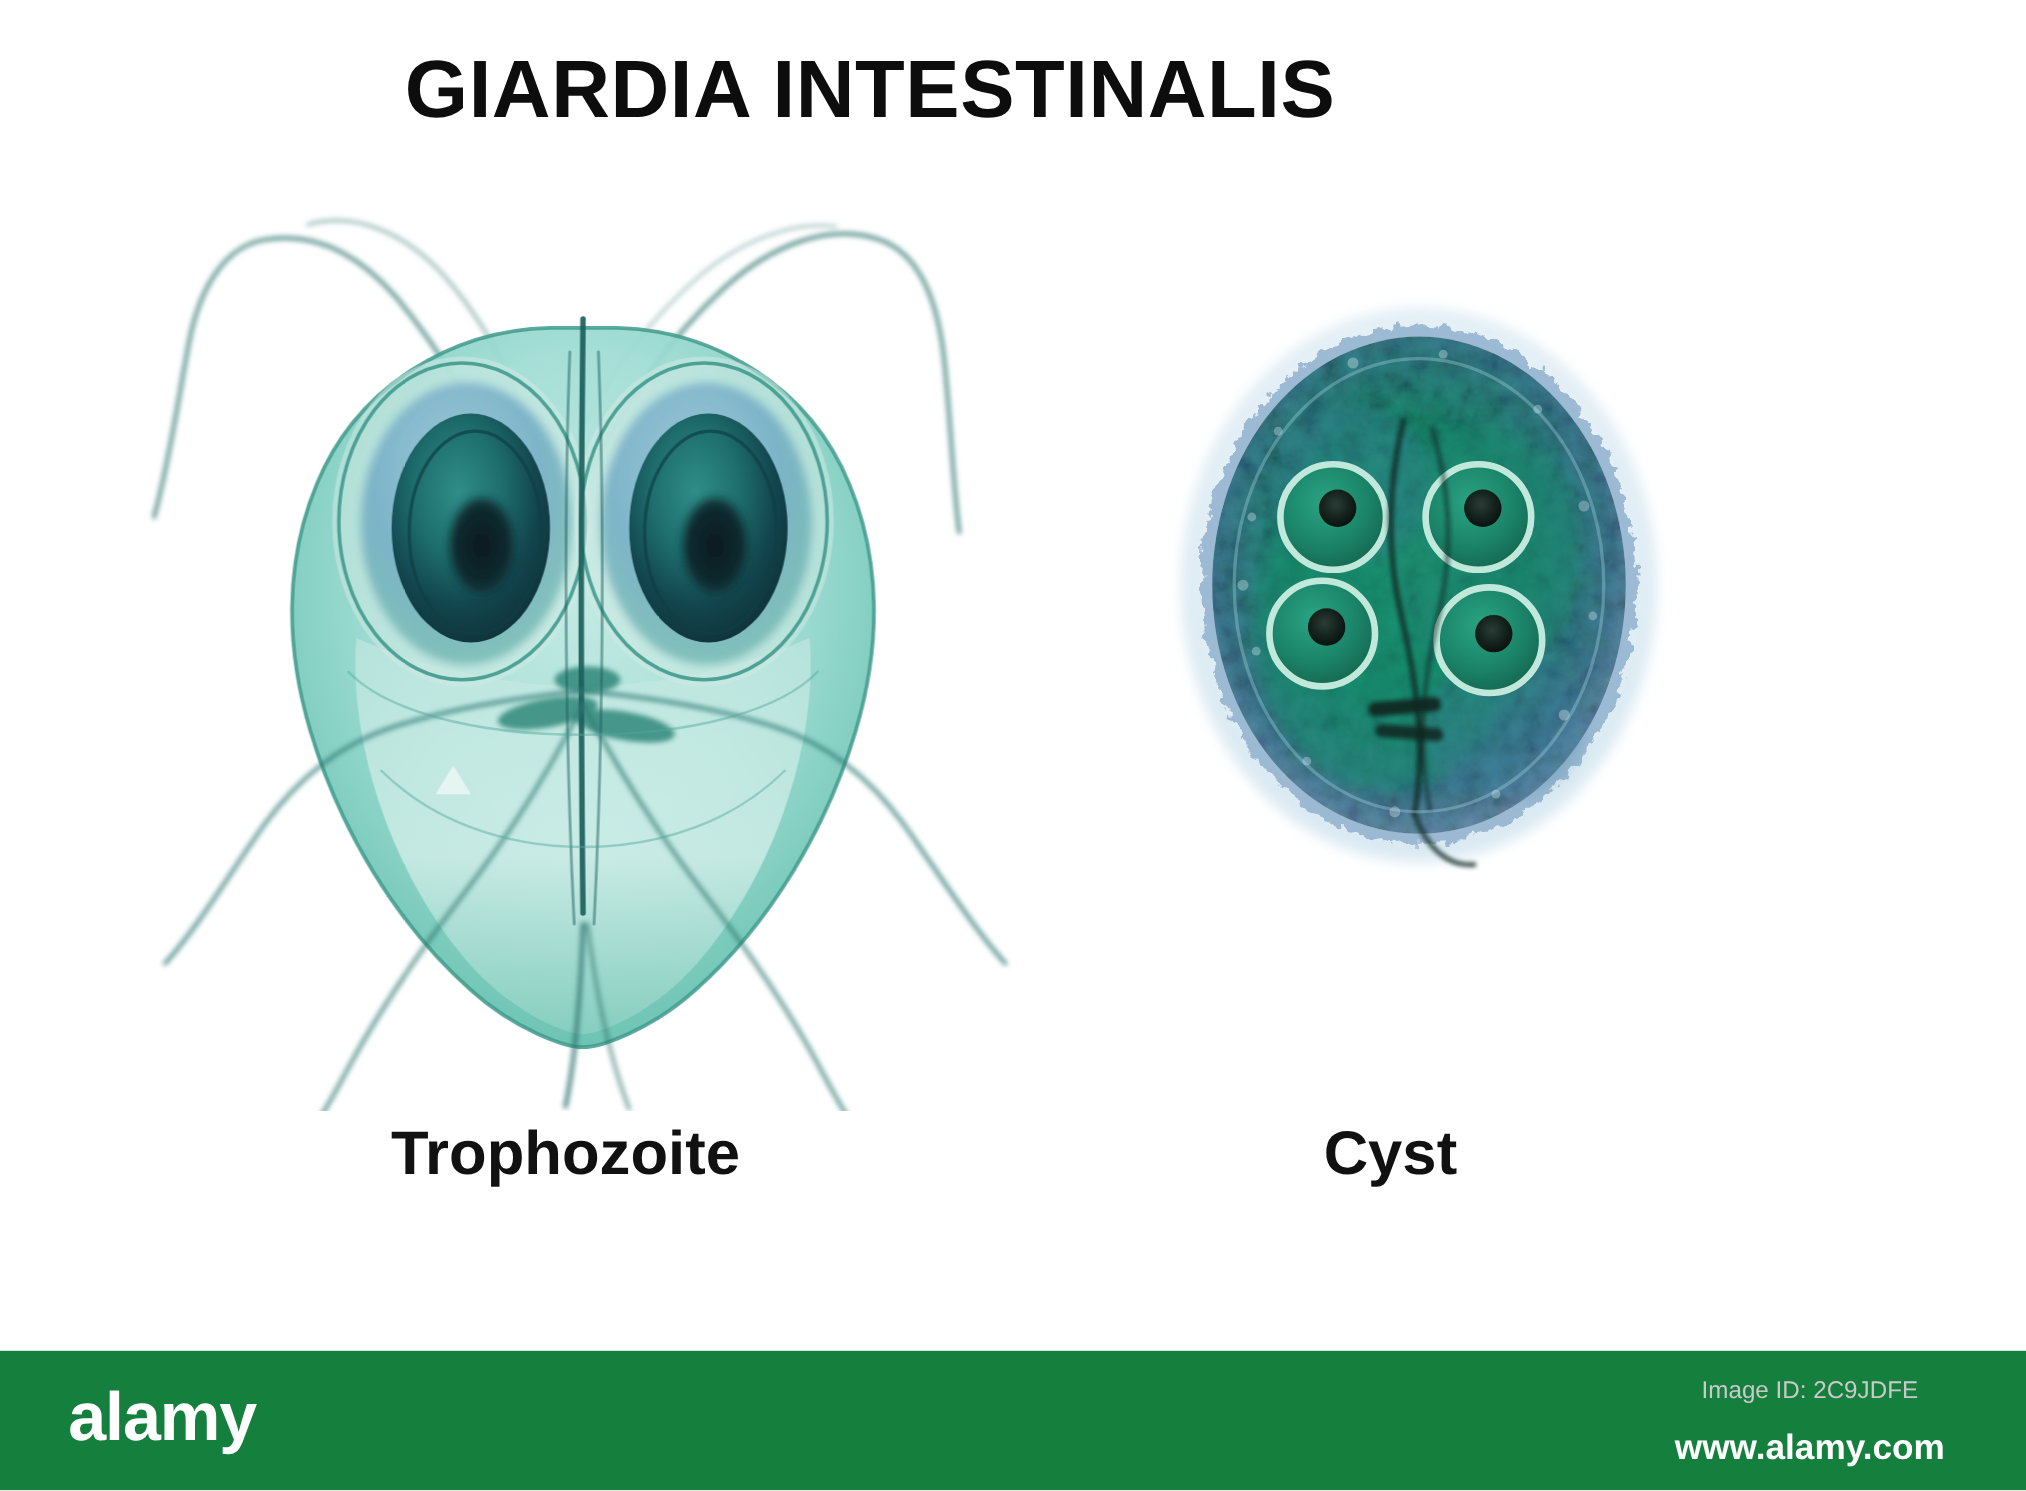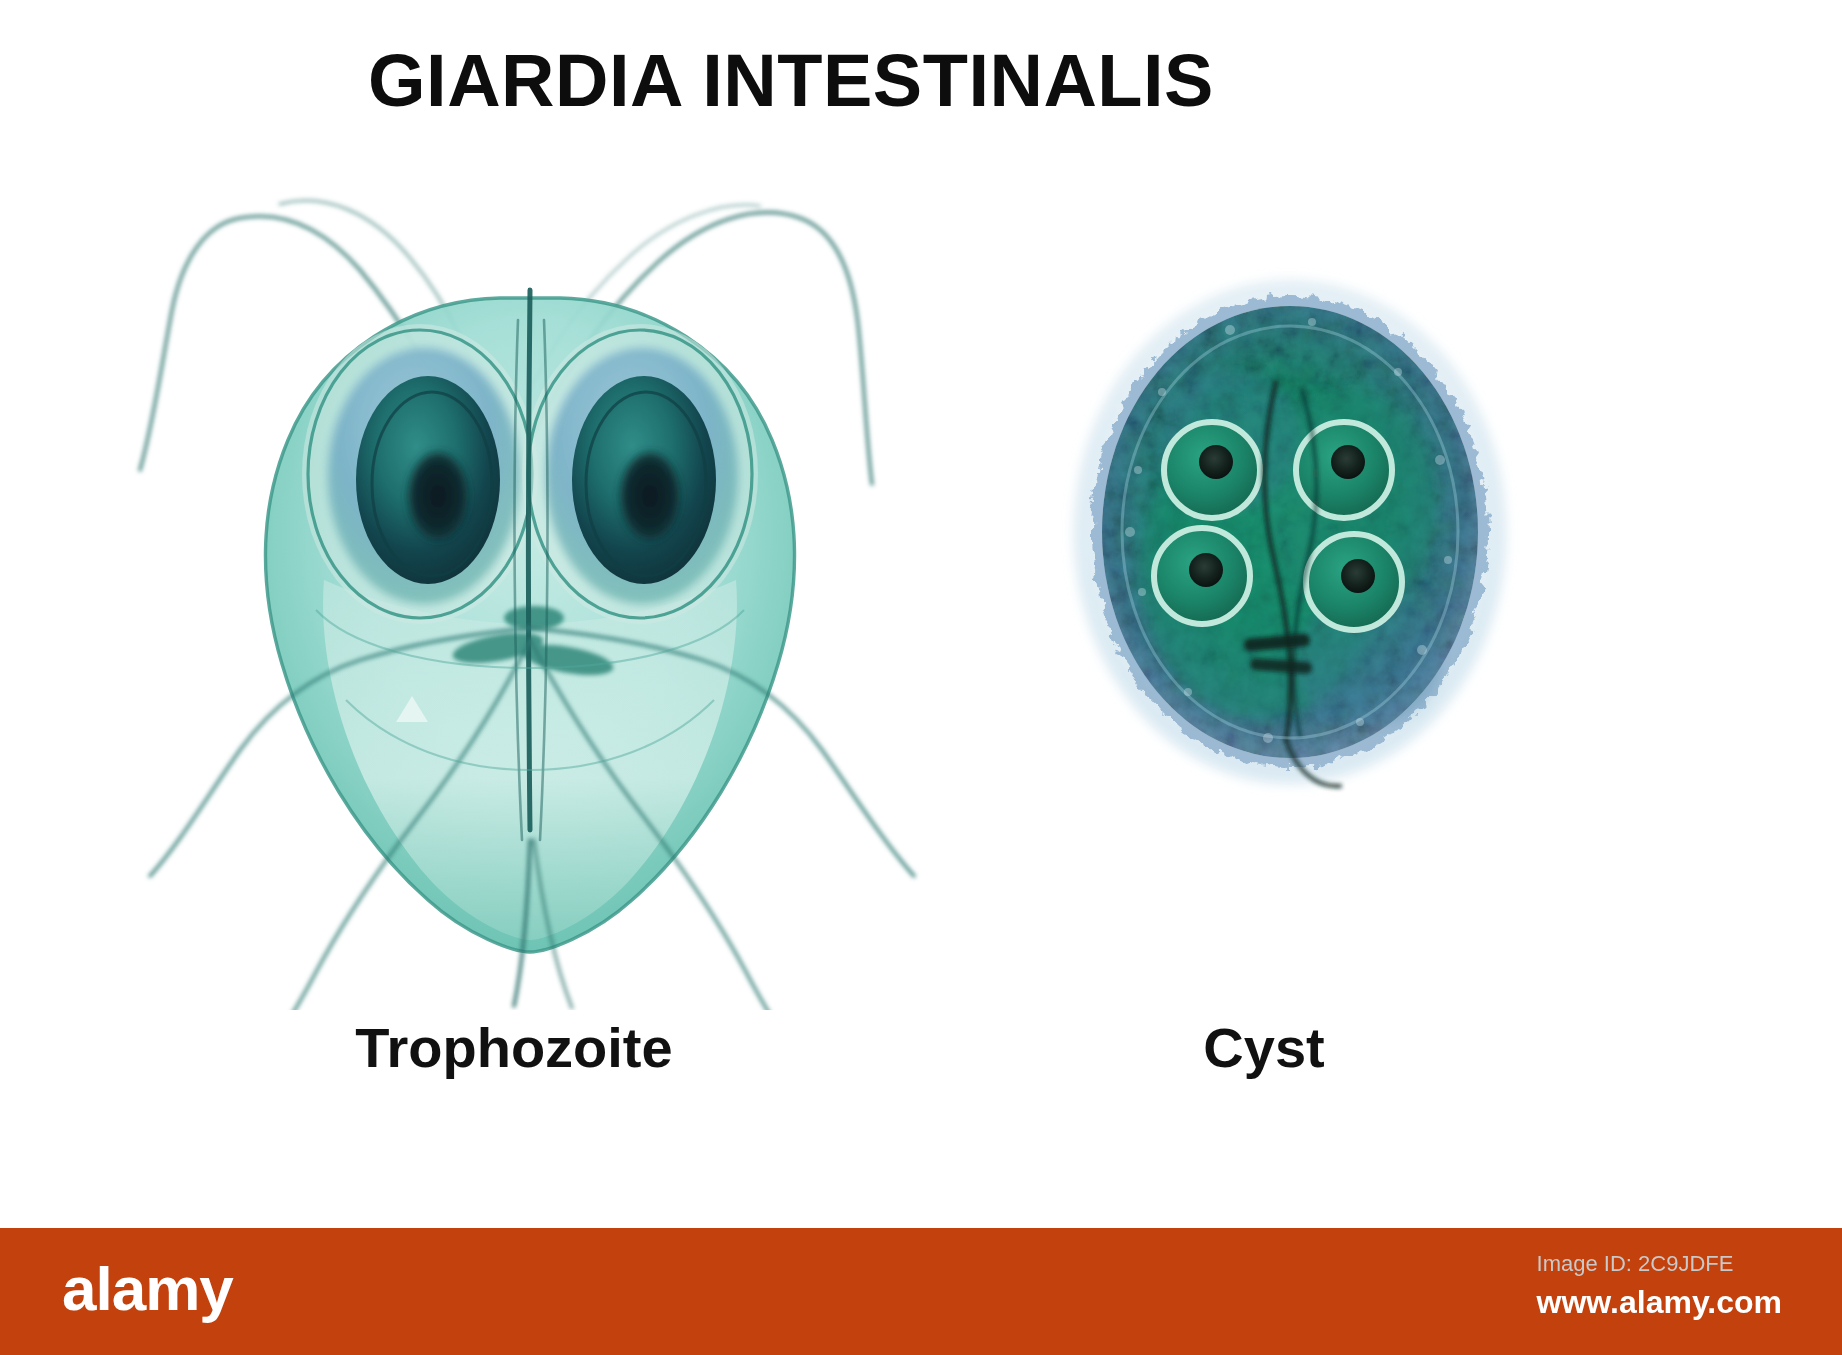--- a/index.html
+++ b/index.html
@@ -74,52 +74,52 @@
   #specimen-cyst .specimen-caption { transform: translateX(-26px); }
   #specimen-trophozoite .specimen-caption { transform: translateX(-16px); }
 
   
   #watermark-bar {
     position: absolute;
     left: 0;
     top: 1228px;
     width: 1842px;
     height: 127px;
-    background: #c2410c;
+    background: #15803d;
   }
   #alamy-logo {
     position: absolute;
     left: 62px;
     top: 30px;
     font-size: 62px;
     font-weight: bold;
     color: #ffffff;
     letter-spacing: -1px;
     font-family: "Liberation Sans", sans-serif;
     line-height: 1;
   }
   #watermark-right {
     position: absolute;
-    right: 60px;
+    right: 74px;
     top: 22px;
-    text-align: left;
+    text-align: center;
     color: #ffffff;
   }
   #image-id {
     font-size: 22px;
     color: #c9c9c9;
     line-height: 1.25;
     font-family: "Liberation Sans", sans-serif;
   }
   #alamy-url {
     font-size: 32px;
     font-weight: bold;
     color: #ffffff;
     line-height: 1.25;
-    margin-top: 4px;
+    margin-top: 17px;
     font-family: "Liberation Sans", sans-serif;
   }
 </style>
 </head>
 <body>
 
 <div id="page">
 
   <div id="title">GIARDIA INTESTINALIS</div>
 

